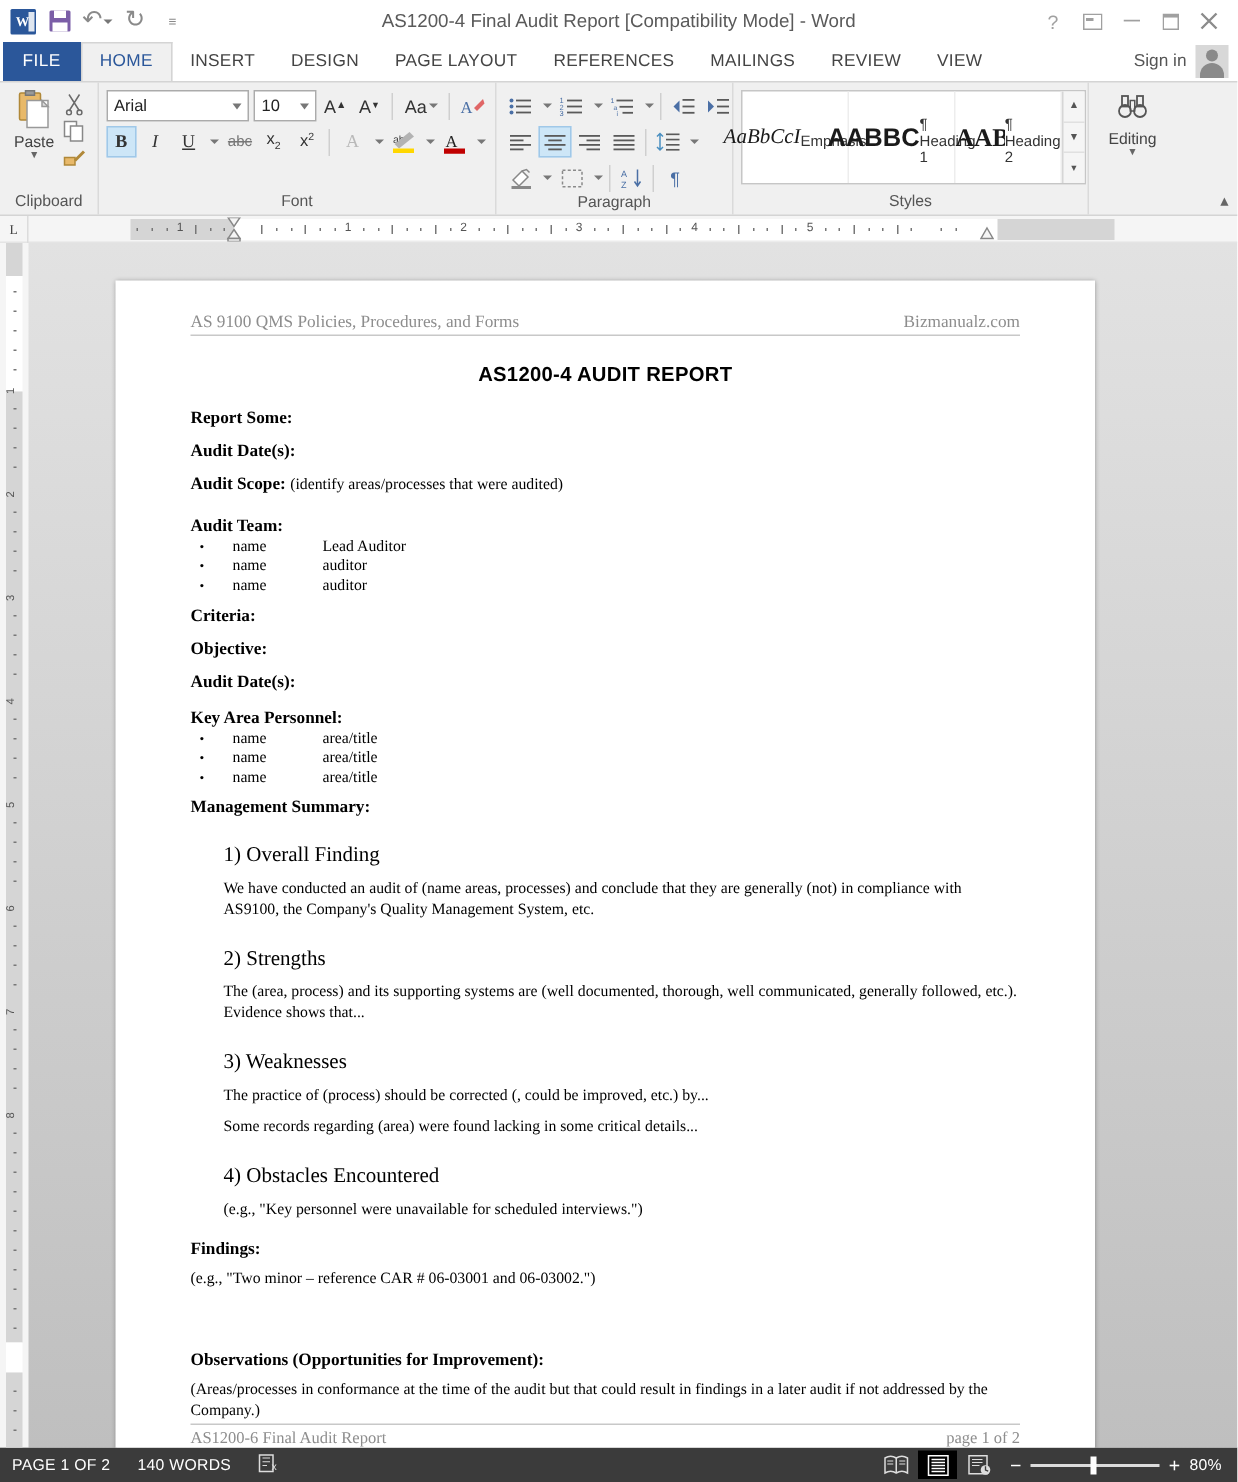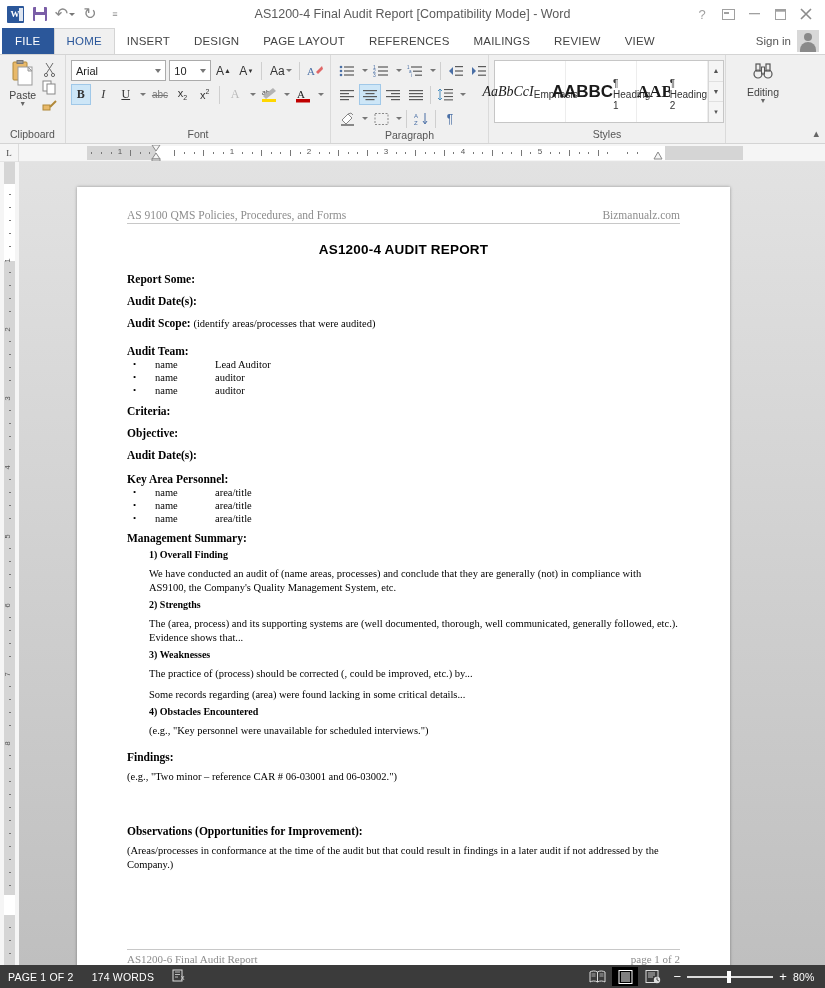--- a/index.html
+++ b/index.html
@@ -208,21 +208,21 @@
   }
   .style-preview { font-size: 15px; color:#1a1a1a; line-height:1; height:26px; display:flex; align-items:center;}
   .style-name { font-size: 10px; color:#333; margin-top:6px; }
   .styles-scroll {
     width: 15px; display:flex; flex-direction:column;
     border-left:1px solid #d6d6d6; background:#f5f5f5;
   }
   .ss-btn { flex:1; display:flex; align-items:center; justify-content:center; font-size:7px; color:#555; border-bottom:1px solid #e0e0e0;}
 
   
-  .grp-editing { width: 58px; border-right:none;align-items:flex-end; }
+  .grp-editing { width: 58px; border-right:none; }
   .editing-col { display:flex; flex-direction:column; align-items:center; width:100%; padding-top:4px;}
   .editing-label { font-size: 10.5px; color:#444; margin-top:2px;}
   .ribbon-collapse {
     position:absolute; right:6px; bottom:3px;
     font-size:11px; color:#666;
   }
 
   
   .ruler-h {
     height: 18px; flex: 0 0 18px;
@@ -316,21 +316,21 @@
   .bullets { list-style:none; margin-top:1px; }
   .bullets li {
     display:flex; font-size: 10.5px; line-height: 13px;
     padding-left: 6px;
   }
   .bullets li::before {
     content:"\2022"; width: 22px; color:#000; font-size:9px; line-height:13px;
   }
   .bl-name { width: 60px; }
   .h2 {
-    font-weight:bold; font-size: 10px; margin-top: 5px; margin-left: 22px;
+    font-weight:normal; font-size: 14px; margin-top: 19px; margin-left: 22px;
   }
   .para {
     font-size: 10.5px; line-height: 13.5px; margin-top: 7px; margin-left: 22px;
   }
   .para.noindent { margin-left: 0; }
   .fld.tight { margin-top: 13px; }
   .ftr-row {
     position:absolute; left:50px; right:50px; bottom: 22px;
     display:flex; justify-content:space-between;
     font-size: 11px; color:#8d8d8d;
@@ -968,21 +968,21 @@
             <span>AS1200-6  Final Audit Report</span>
             <span>page 1 of 2</span>
           </div>
         </div>
       </div>
     </div>
   </div>
 
   <div class="statusbar gray">
     <span class="sb-item" style="padding-left:2px">PAGE 1 OF 2</span>
-    <span class="sb-item">174 WORDS</span>
+    <span class="sb-item">140 WORDS</span>
     <span class="sb-item">
       <svg width="15" height="13" viewBox="0 0 15 13">
           <rect x="1" y="1" width="9" height="11" fill="none" stroke="#ddd" stroke-width="1"></rect>
           <path d="M3 3 L8 3 M3 5.5 L8 5.5 M3 8 L6 8" stroke="#ddd" stroke-width=".8"></path>
           <text x="9" y="11" font-size="7" fill="#ddd">x</text>
         </svg>
     </span>
     <span class="sb-spacer"></span>
     <span class="sb-view">
       <svg width="17" height="14" viewBox="0 0 17 14">

